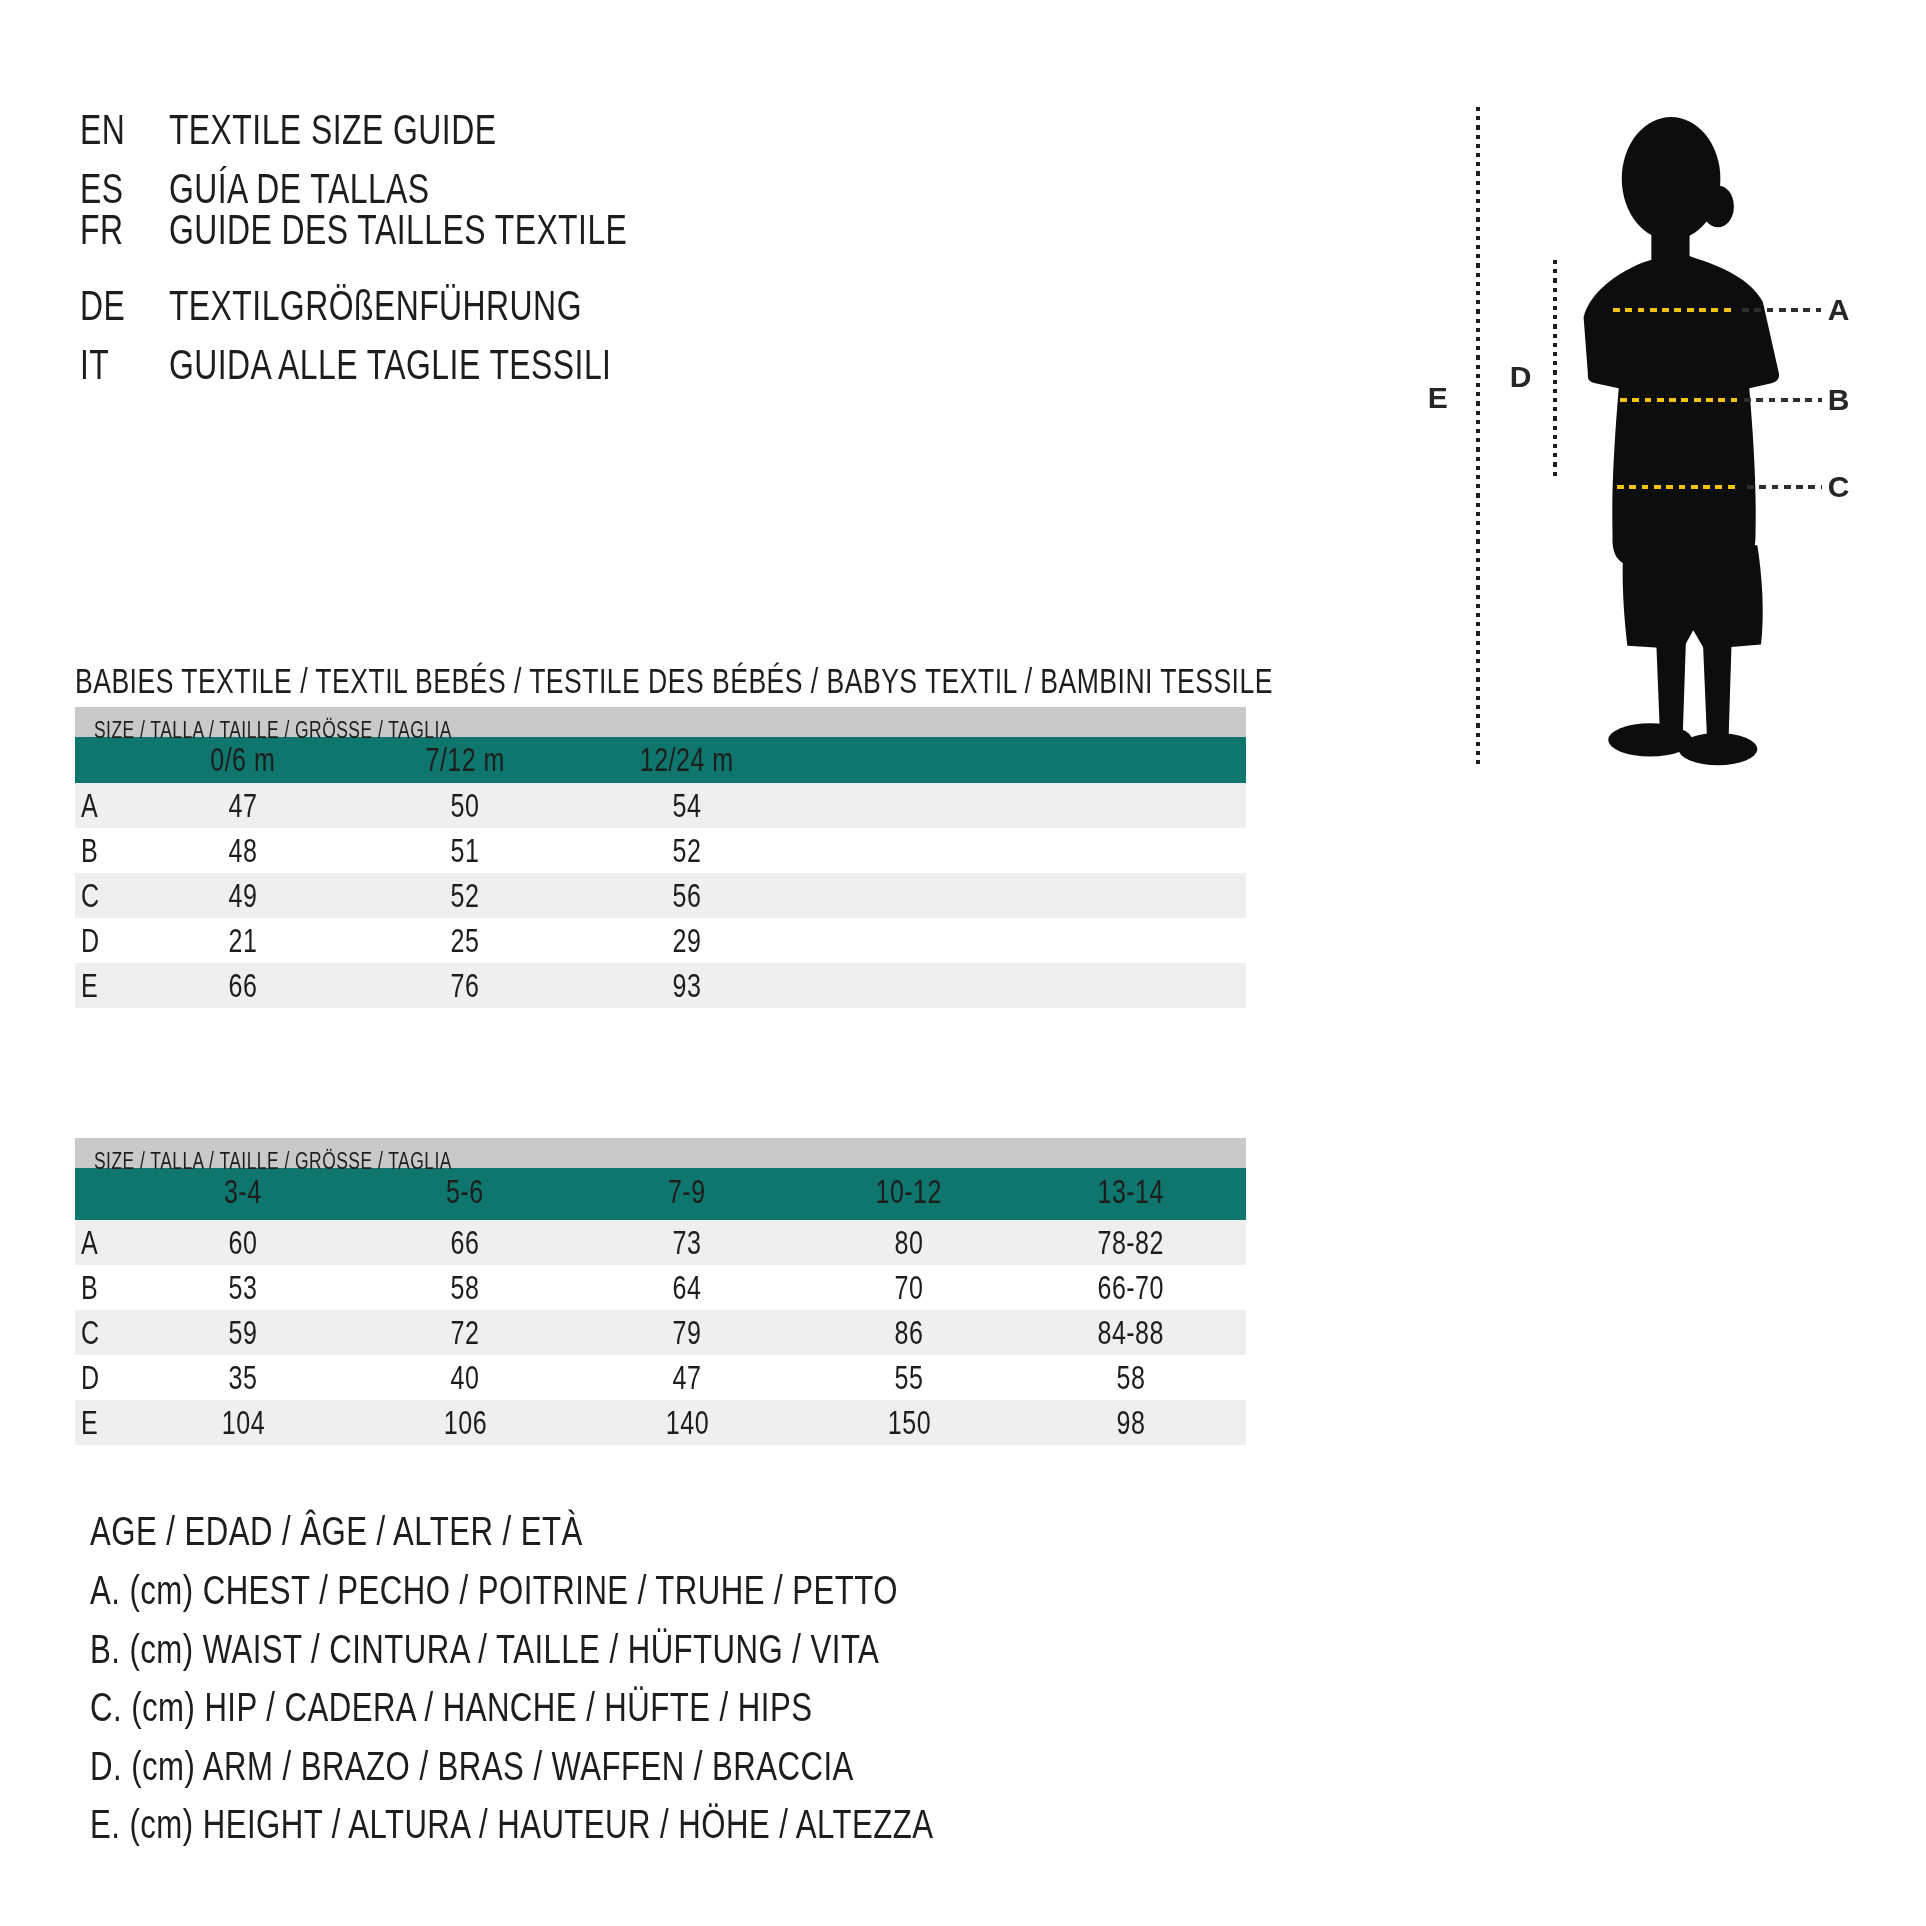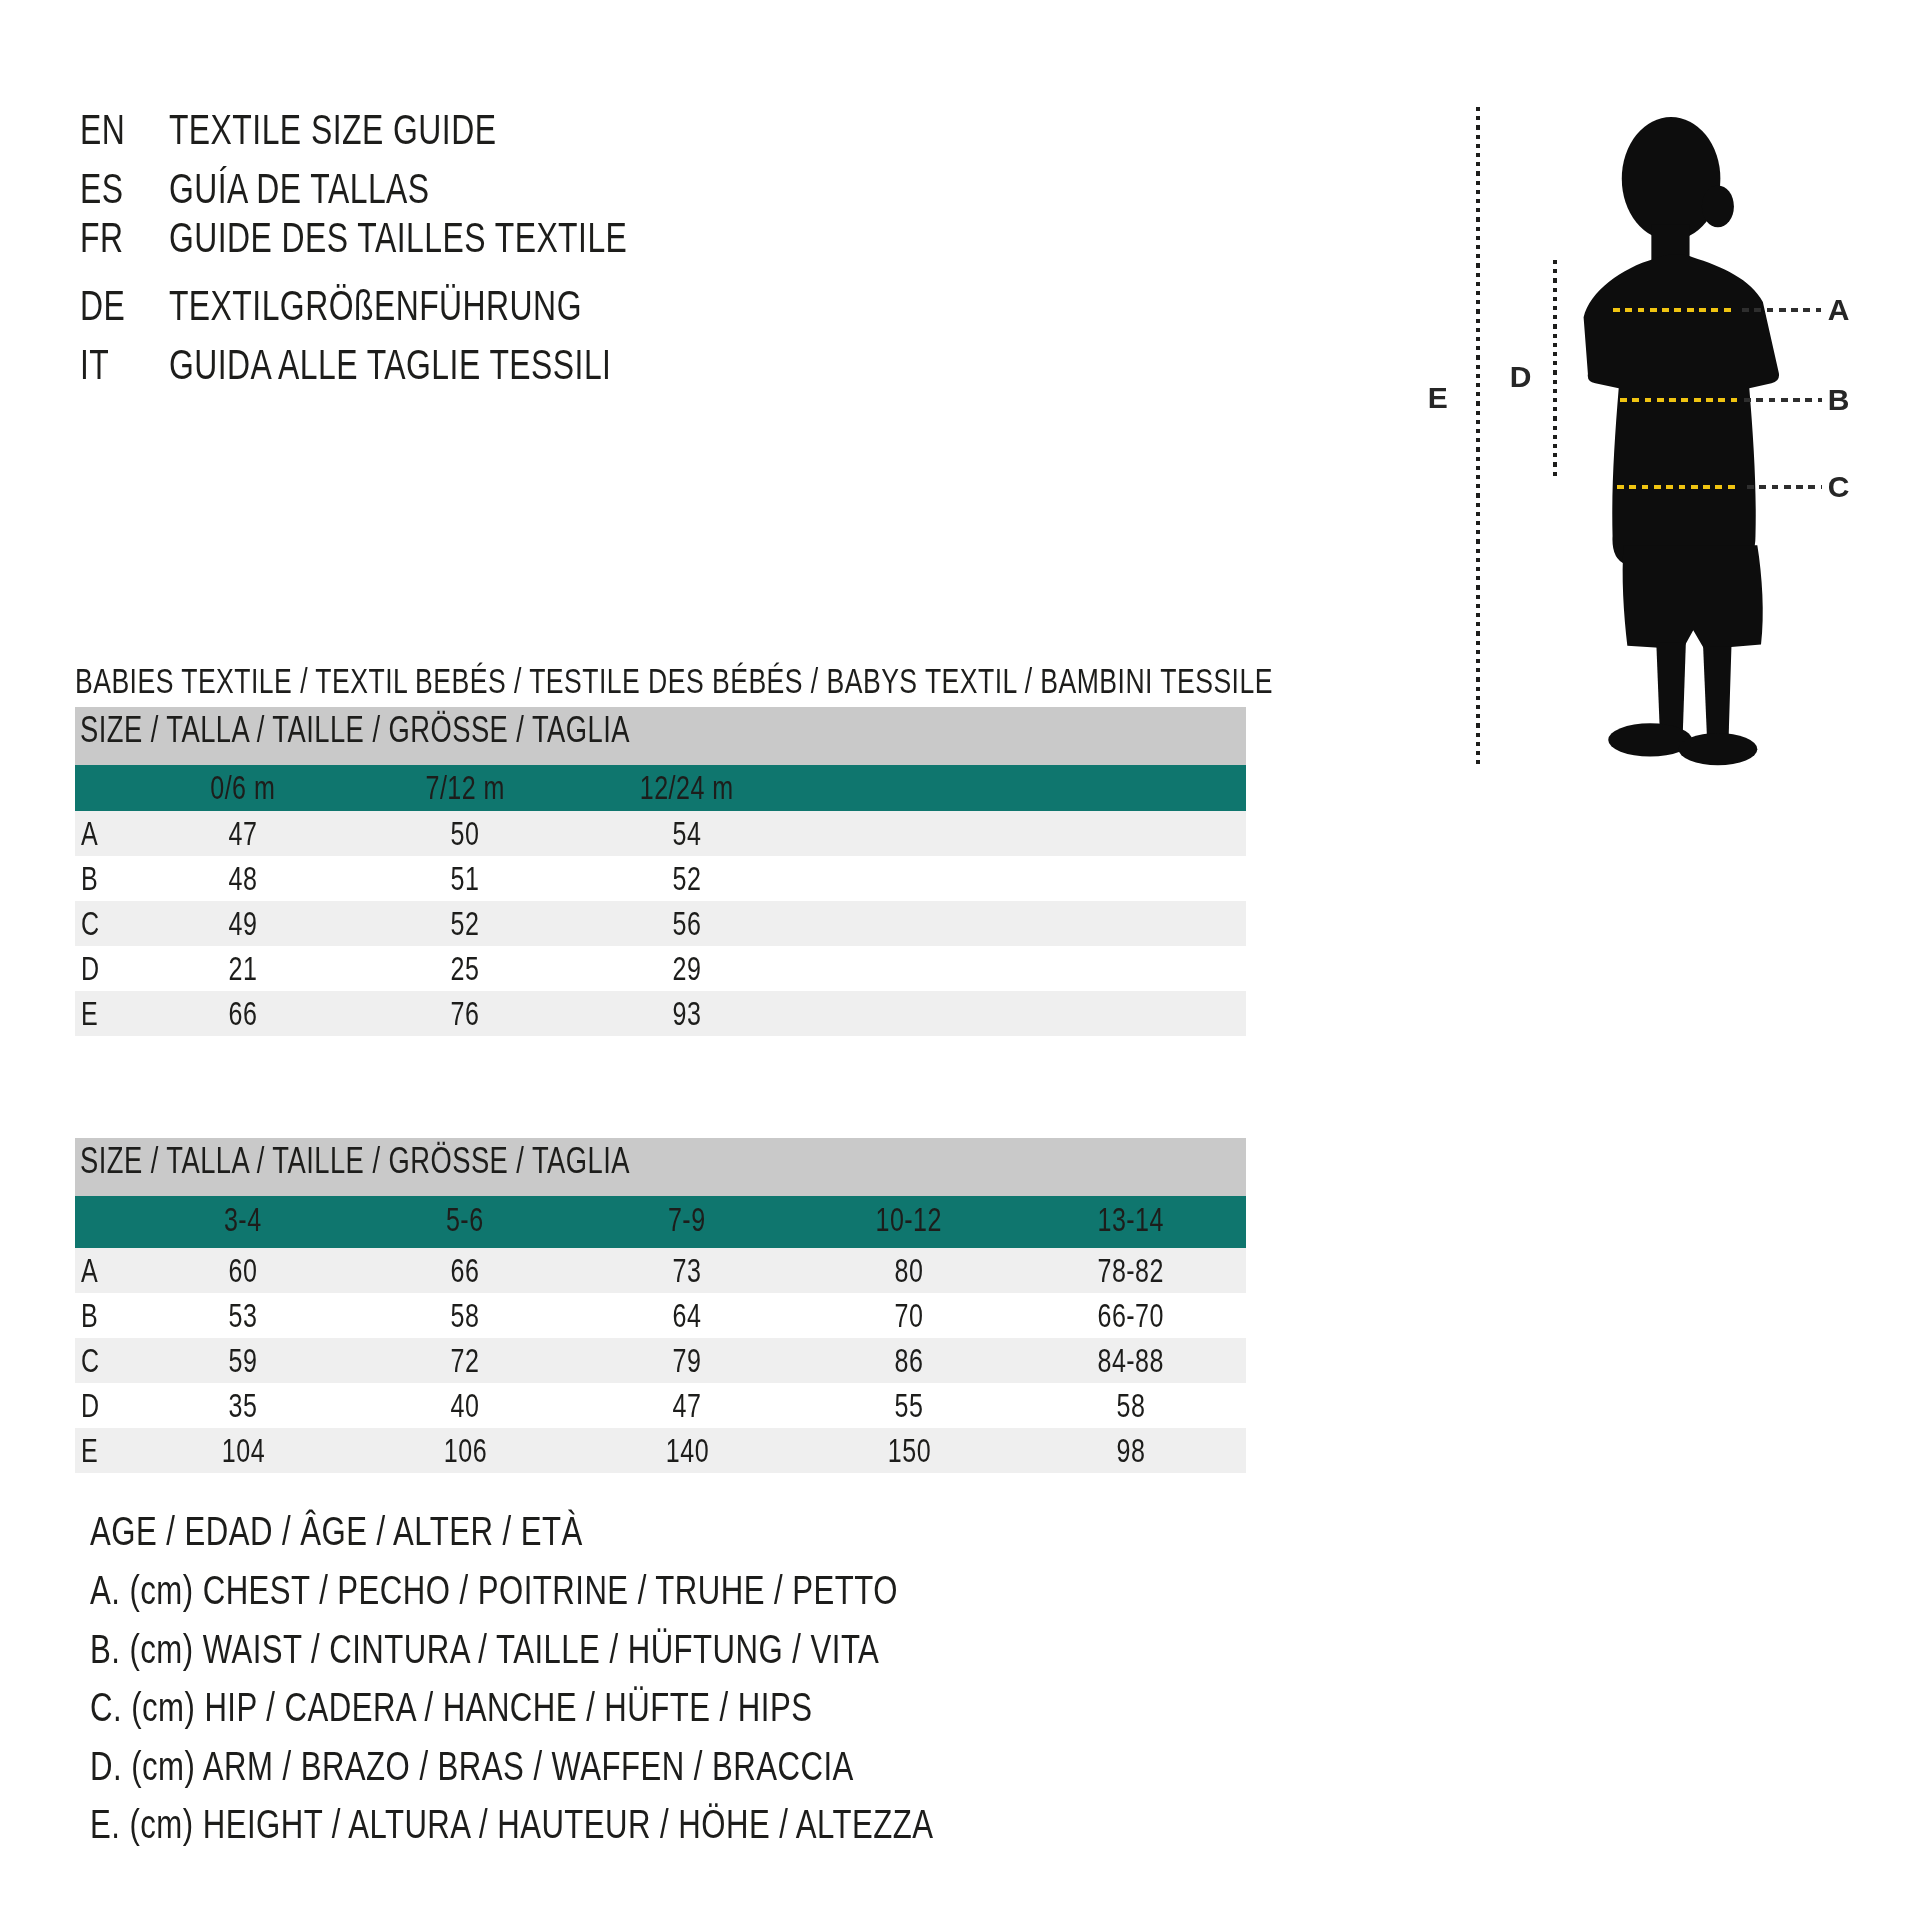--- a/index.html
+++ b/index.html
@@ -15,21 +15,21 @@
 
   
   .lang-row { position:absolute; left:80px; font-size:42px; line-height:43px; }
   .lang-code { display:inline-block; width:117px; }
 
   
   .sec-title { position:absolute; left:75px; font-size:35px; line-height:41px; }
 
   
   .tbl { position:absolute; left:75px; width:1171px; }
-  .size-bar { height:58px; line-height:46px; background:var(--bar_gray,#C9C9C9); font-size:36px; padding-left:5px; box-sizing:border-box; }
+  .size-bar { height:30px; line-height:46px; background:var(--bar_gray,#C9C9C9); font-size:23px; padding-left:19px; box-sizing:border-box; }
   .trow { display:grid; height:45px; line-height:45px; font-size:33px; }
   .trow.headrow { height:46px; line-height:46px; background:#0f766e; }
   .trow.headrow.tall { height:52px; line-height:48px; }
   .b-cols { grid-template-columns:57px 222px 222px 222px 1fr; }
   .c-cols { grid-template-columns:57px 222px 222px 222px 222px 222px 1fr; }
   .trow.alt { background:var(--row_gray,#EFEFEF); }
   .cell { text-align:center; overflow:visible; }
   .lblcell { text-align:left; padding-left:6.2px; }
 
   
@@ -55,21 +55,21 @@
 
 <div class="canvas">
 
   <div>
     <div class="lang-row" style="top:108px">
       <span class="cx"><span class="lang-code">EN</span><span>TEXTILE SIZE GUIDE</span></span>
     </div>
     <div class="lang-row" style="top:167px">
       <span class="cx"><span class="lang-code">ES</span><span>GUÍA DE TALLAS</span></span>
     </div>
-    <div class="lang-row" style="top:216px">
+    <div class="lang-row" style="top:208px">
       <span class="cx"><span class="lang-code">FR</span><span>GUIDE DES TAILLES TEXTILE</span></span>
     </div>
     <div class="lang-row" style="top:284px">
       <span class="cx"><span class="lang-code">DE</span><span>TEXTILGRÖßENFÜHRUNG</span></span>
     </div>
     <div class="lang-row" style="top:343px">
       <span class="cx"><span class="lang-code">IT</span><span>GUIDA ALLE TAGLIE TESSILI</span></span>
     </div>
   </div>
 

